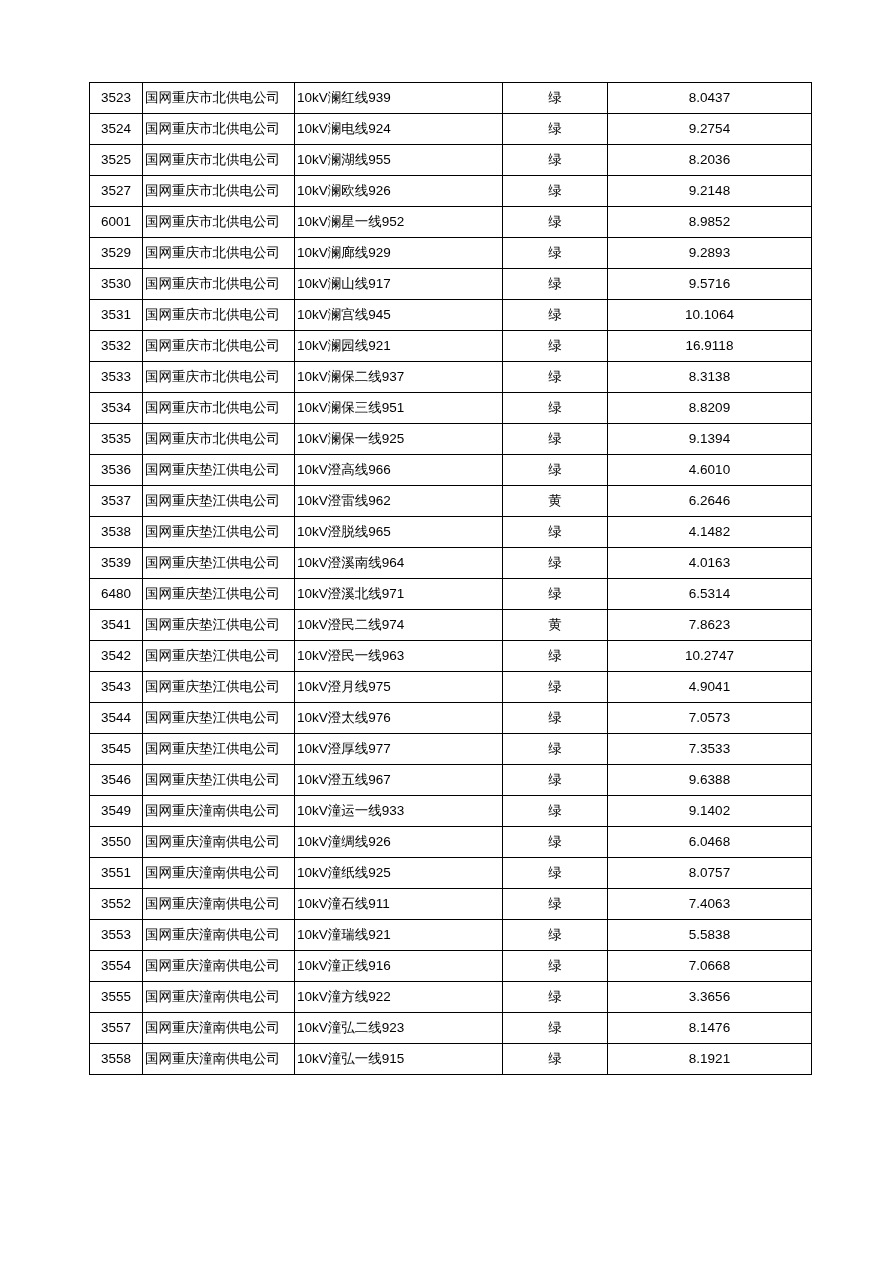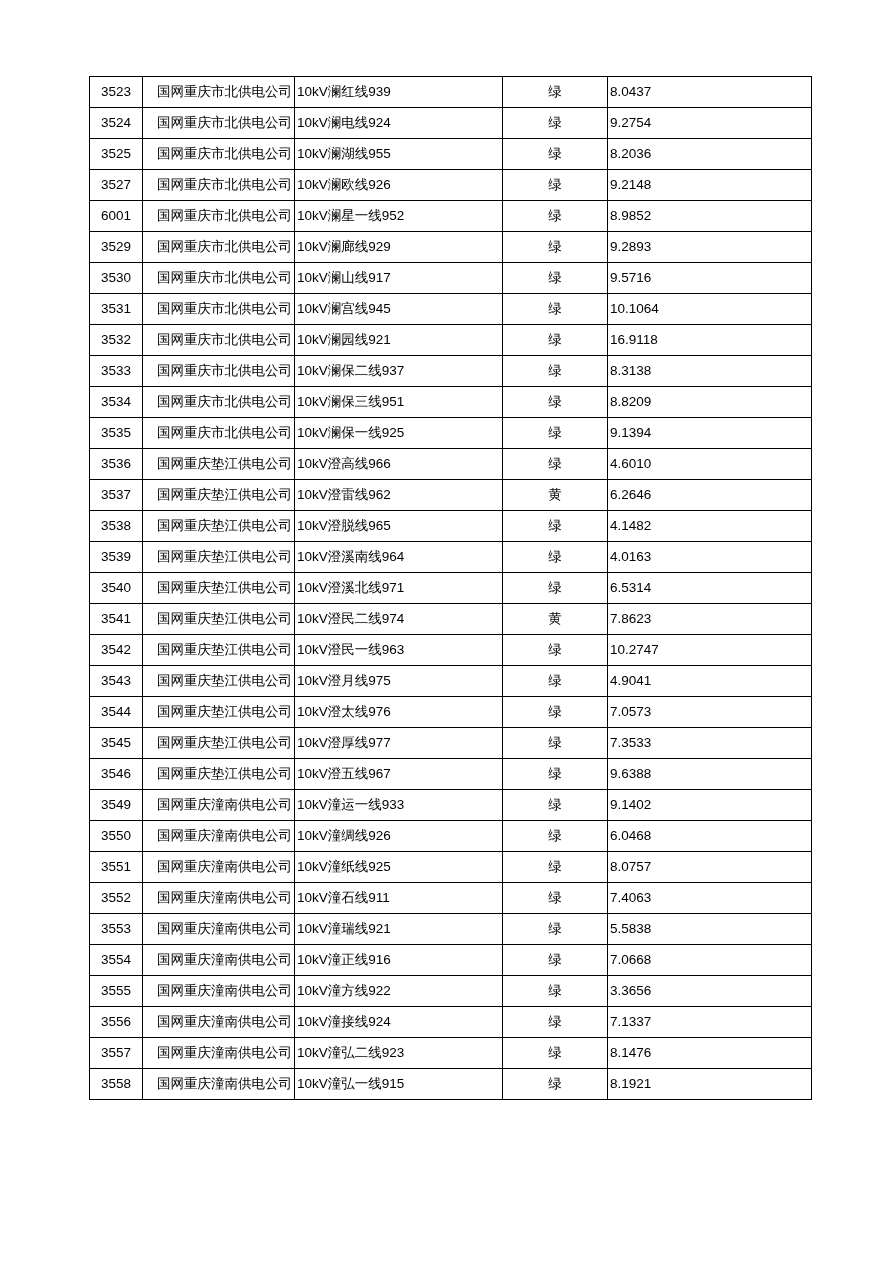--- a/index.html
+++ b/index.html
@@ -18,21 +18,21 @@
     position: absolute;
     left: 0;
     top: 0;
     width: 892px;
     height: 1262px;
     background: #ffffff;
   }
   .table-wrap {
     position: absolute;
     left: 74px;
-    top: 76px;
+    top: 82px;
     width: 722px;
     padding-left: 15px;
   }
   table.data-table {
     border-collapse: collapse;
     width: 722px;
     table-layout: fixed;
   }
   table.data-table td {
     border: 1px solid #000000;
@@ -48,33 +48,33 @@
   col.c-company { width: 152px; }
   col.c-line { width: 208px; }
   col.c-color { width: 105px; }
   col.c-value { width: 204px; }
 
   td.index-cell {
     text-align: center;
     font-size: 14px;
   }
   td.company-cell {
-    text-align: right;
+    text-align: left;
     font-size: 13.5px;
   }
   td.line-cell {
     text-align: left;
     font-size: 13.5px;
   }
   td.color-cell {
     text-align: center;
     font-size: 13.5px;
   }
   td.value-cell {
-    text-align: left;
+    text-align: center;
     font-size: 14px;
   }
 </style>
 </head>
 <body>
 
 <div class="page">
   <div class="table-wrap">
     <table class="data-table">
       <colgroup>
@@ -191,21 +191,21 @@
             <td class="value-cell">4.1482</td>
           </tr>
           <tr>
             <td class="index-cell">3539</td>
             <td class="company-cell">国网重庆垫江供电公司</td>
             <td class="line-cell">10kV澄溪南线964</td>
             <td class="color-cell">绿</td>
             <td class="value-cell">4.0163</td>
           </tr>
           <tr>
-            <td class="index-cell">3540</td>
+            <td class="index-cell">6480</td>
             <td class="company-cell">国网重庆垫江供电公司</td>
             <td class="line-cell">10kV澄溪北线971</td>
             <td class="color-cell">绿</td>
             <td class="value-cell">6.5314</td>
           </tr>
           <tr>
             <td class="index-cell">3541</td>
             <td class="company-cell">国网重庆垫江供电公司</td>
             <td class="line-cell">10kV澄民二线974</td>
             <td class="color-cell">黄</td>
@@ -287,27 +287,20 @@
             <td class="line-cell">10kV潼正线916</td>
             <td class="color-cell">绿</td>
             <td class="value-cell">7.0668</td>
           </tr>
           <tr>
             <td class="index-cell">3555</td>
             <td class="company-cell">国网重庆潼南供电公司</td>
             <td class="line-cell">10kV潼方线922</td>
             <td class="color-cell">绿</td>
             <td class="value-cell">3.3656</td>
-          </tr>
-          <tr>
-            <td class="index-cell">3556</td>
-            <td class="company-cell">国网重庆潼南供电公司</td>
-            <td class="line-cell">10kV潼接线924</td>
-            <td class="color-cell">绿</td>
-            <td class="value-cell">7.1337</td>
           </tr>
           <tr>
             <td class="index-cell">3557</td>
             <td class="company-cell">国网重庆潼南供电公司</td>
             <td class="line-cell">10kV潼弘二线923</td>
             <td class="color-cell">绿</td>
             <td class="value-cell">8.1476</td>
           </tr>
           <tr>
             <td class="index-cell">3558</td>

